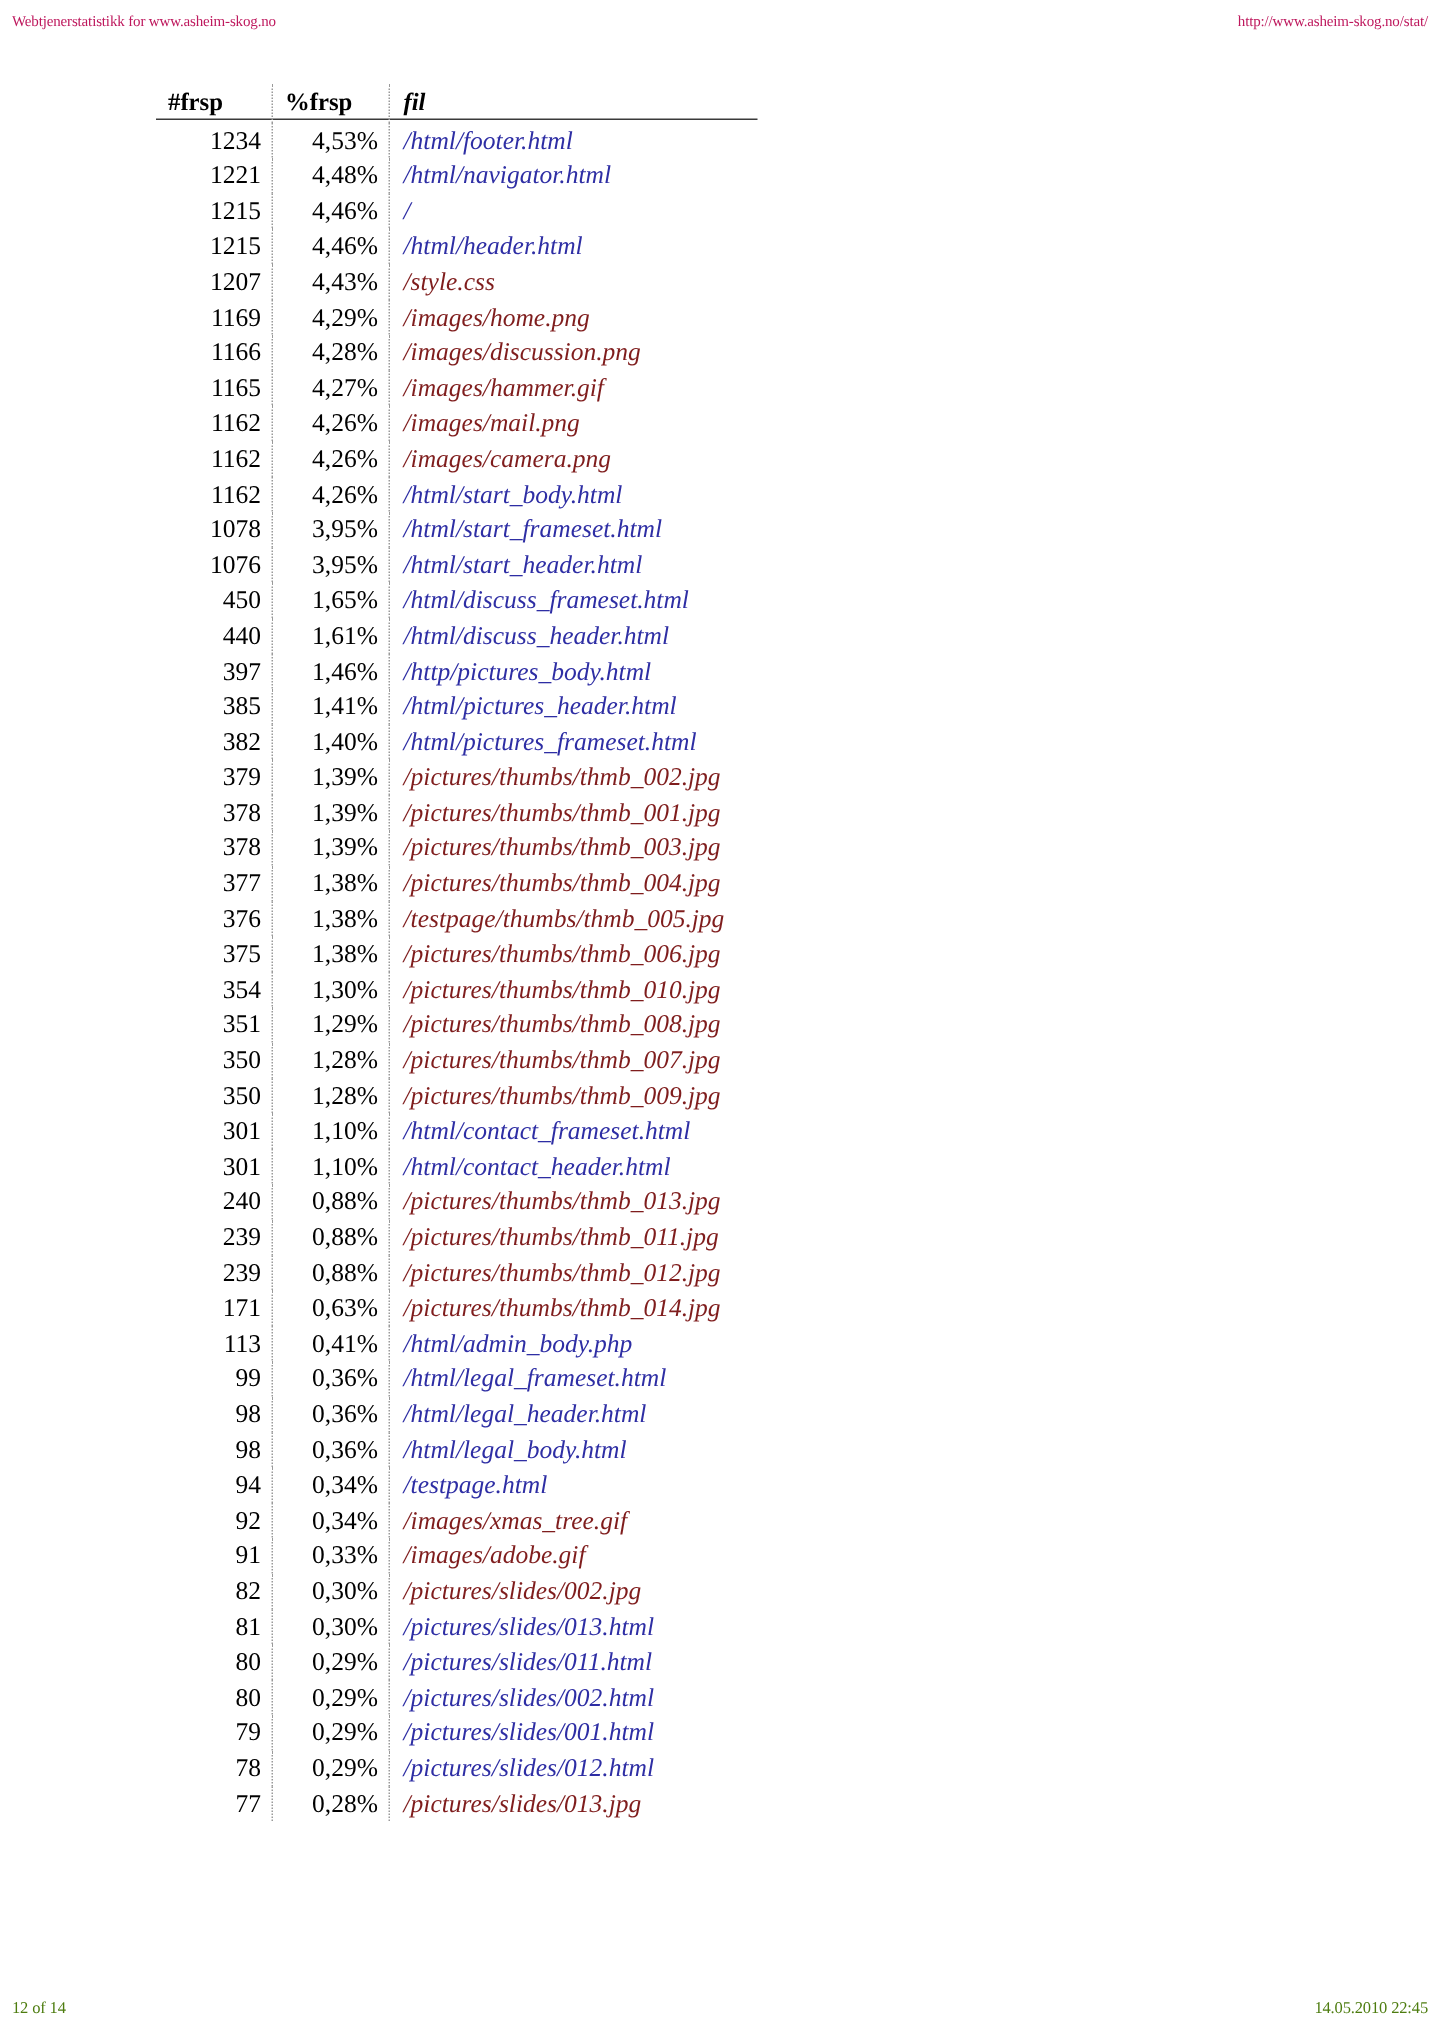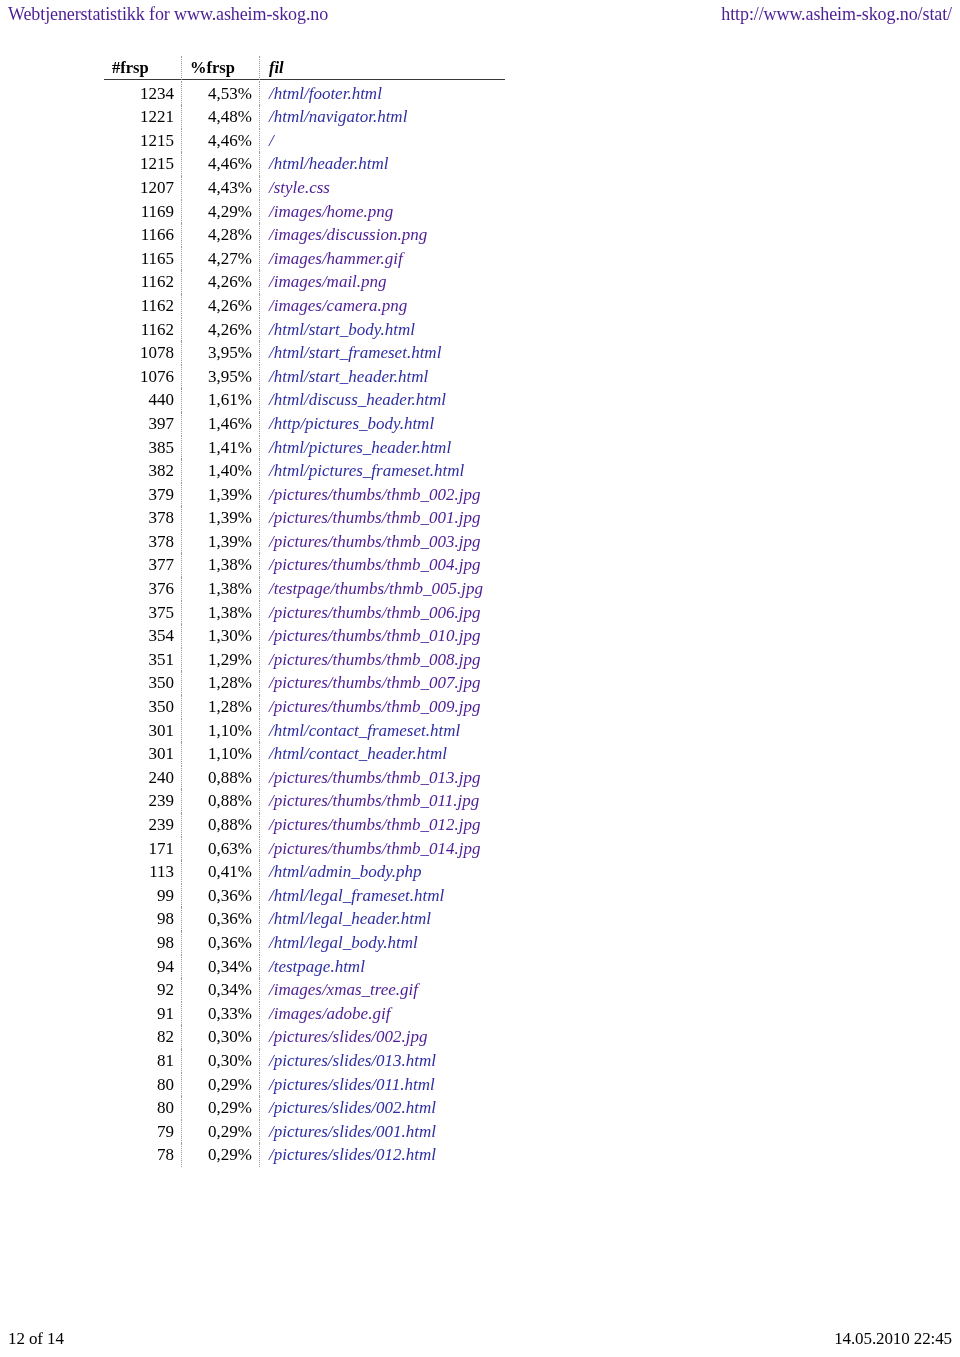--- a/index.html
+++ b/index.html
@@ -25,23 +25,23 @@
     height: 34px;
     display: flex;
     align-items: flex-start;
     justify-content: space-between;
     padding: 6px 8px 0 8px;
     box-sizing: border-box;
   }
   .page-head .hl,
   .page-head .hr {
     font-family: "Liberation Serif", "DejaVu Serif", serif;
-    font-size: 18px;
+    font-size: 10px;
     line-height: 17px;
-    color: #4c1d95;
+    color: #be185d;
     white-space: nowrap;
     letter-spacing: -0.1px;
   }
 
   
   .table-wrap {
     position: absolute;
     left: 104px;
     top: 56px;
     width: 520px;
@@ -103,40 +103,40 @@
     font-style: italic;
   }
   table.stats thead th.c-num,
   table.stats thead th.c-pct {
     text-align: left;
     padding-left: 8px;
   }
 
   
   .fil-link  { color: #2e2ea4; }
-  .fil-plain { color: #4c1d95; text-align: center; }
+  .fil-plain { color: #7f1d1d; text-align: center; }
 
   
   .page-foot {
     position: absolute;
     left: 0;
     bottom: 8px;
     width: 960px;
     height: 20px;
     display: flex;
     align-items: center;
     justify-content: space-between;
     padding: 0 8px;
     box-sizing: border-box;
   }
   .page-foot .fl,
   .page-foot .fr {
-    font-size: 17px;
+    font-size: 11px;
     line-height: 16px;
-    color: #000000;
+    color: #4d7c0f;
     white-space: nowrap;
     letter-spacing: -0.1px;
   }
 </style>
 </head>
 <body>
 
 <div class="page-head">
   <div class="hl">Webtjenerstatistikk for www.asheim-skog.no</div>
   <div class="hr">http://www.asheim-skog.no/stat/</div>
@@ -213,20 +213,25 @@
           <td class="c-num">1078</td>
           <td class="c-pct">3,95%</td>
           <td class="c-fil"><span class="fil-link">/html/start_frameset.html</span></td>
         </tr>
         <tr>
           <td class="c-num">1076</td>
           <td class="c-pct">3,95%</td>
           <td class="c-fil"><span class="fil-link">/html/start_header.html</span></td>
         </tr>
         <tr>
+          <td class="c-num">450</td>
+          <td class="c-pct">1,65%</td>
+          <td class="c-fil"><span class="fil-link">/html/discuss_frameset.html</span></td>
+        </tr>
+        <tr>
           <td class="c-num">440</td>
           <td class="c-pct">1,61%</td>
           <td class="c-fil"><span class="fil-link">/html/discuss_header.html</span></td>
         </tr>
         <tr>
           <td class="c-num">397</td>
           <td class="c-pct">1,46%</td>
           <td class="c-fil"><span class="fil-link">/http/pictures_body.html</span></td>
         </tr>
         <tr>
@@ -376,20 +381,25 @@
         </tr>
         <tr>
           <td class="c-num">79</td>
           <td class="c-pct">0,29%</td>
           <td class="c-fil"><span class="fil-link">/pictures/slides/001.html</span></td>
         </tr>
         <tr>
           <td class="c-num">78</td>
           <td class="c-pct">0,29%</td>
           <td class="c-fil"><span class="fil-link">/pictures/slides/012.html</span></td>
+        </tr>
+        <tr>
+          <td class="c-num">77</td>
+          <td class="c-pct">0,28%</td>
+          <td class="c-fil"><span class="fil-plain">/pictures/slides/013.jpg</span></td>
         </tr>
       </tbody>
   </table>
 </div>
 
 <div class="page-foot">
   <div class="fl">12 of 14</div>
   <div class="fr">14.05.2010 22:45</div>
 </div>
 

